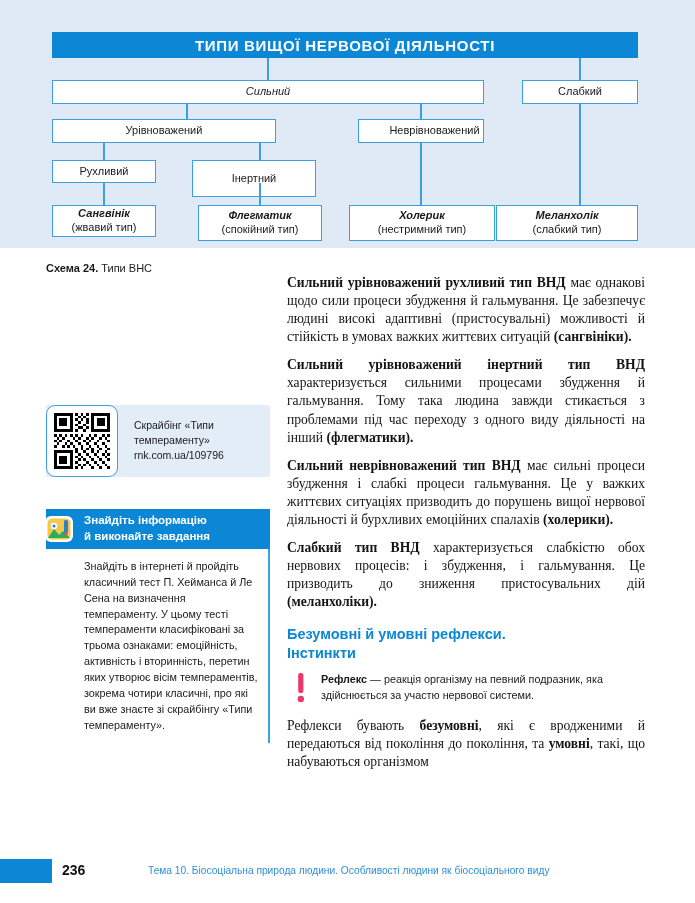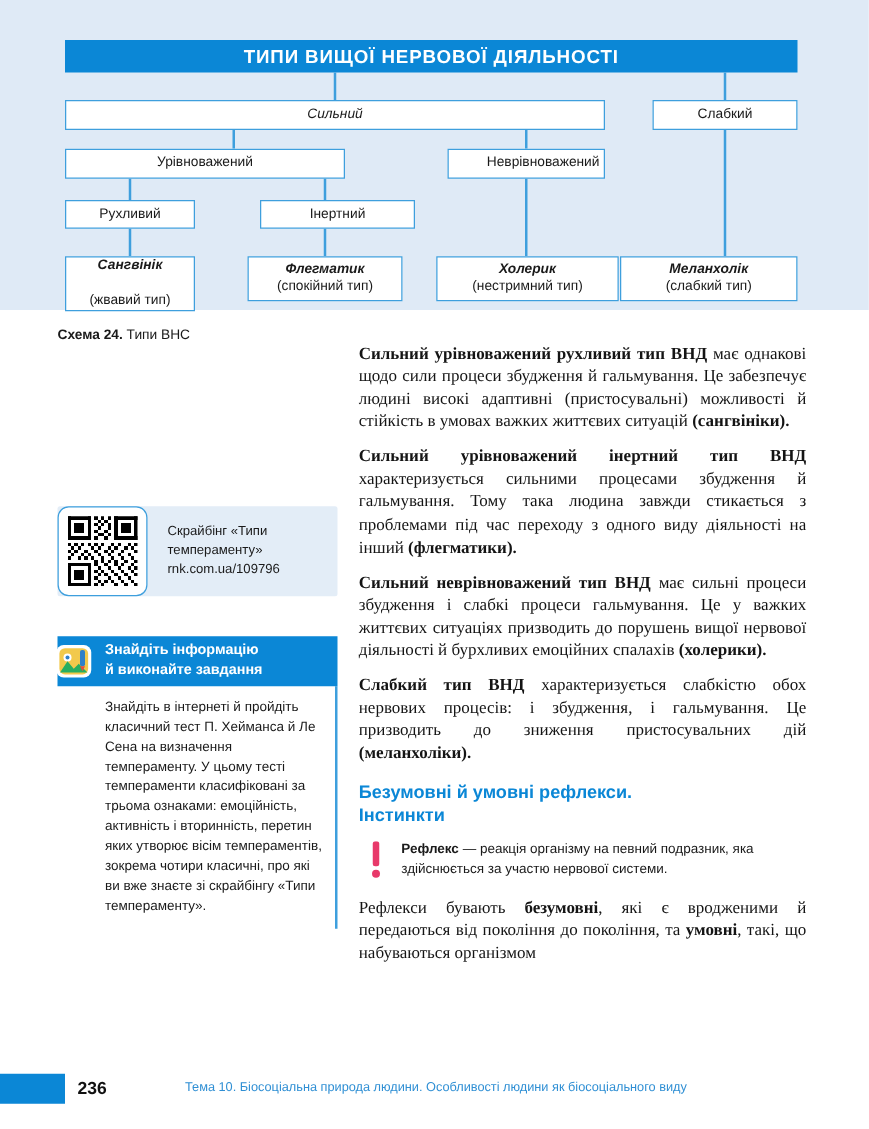--- a/index.html
+++ b/index.html
@@ -62,22 +62,22 @@
     background: #3e9fdd;
   }
   .dg-v { width: 1.6px; }
 
   
   #box-strong   { left: 52px;  top: 80px;  width: 432px; height: 24px; }
   #box-weak     { left: 522px; top: 80px;  width: 116px; height: 24px; }
   #box-balanced { left: 52px;  top: 119px; width: 224px; height: 24px; }
   #box-unbal    { left: 358px; top: 119px; width: 126px; height: 24px; padding-left: 27px; }
   #box-mobile   { left: 52px;  top: 160px; width: 104px; height: 23px; }
-  #box-inert    { left: 208px; top: 160px; width: 124px; height: 23px; text-align: right; }
-  #box-sang     { left: 52px;  top: 205px; width: 104px; height: 44px; justify-content: space-between; }
+  #box-inert    { left: 192px; top: 160px; width: 124px; height: 37px; text-align: right; }
+  #box-sang     { left: 52px;  top: 205px; width: 104px; height: 32px; }
   #box-phleg    { left: 198px; top: 205px; width: 124px; height: 36px; }
   #box-chol     { left: 349px; top: 205px; width: 146px; height: 36px; }
   #box-mel      { left: 496px; top: 205px; width: 142px; height: 36px; }
 
   .caption {
     position: absolute;
     left: 46px;
     top: 262px;
     font-size: 11px;
     color: #1a1a1a;

